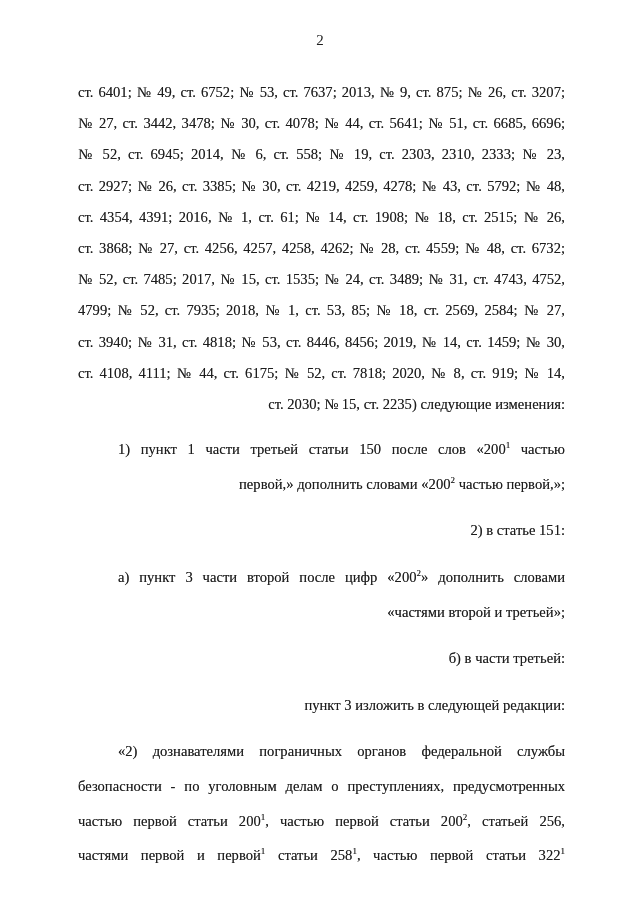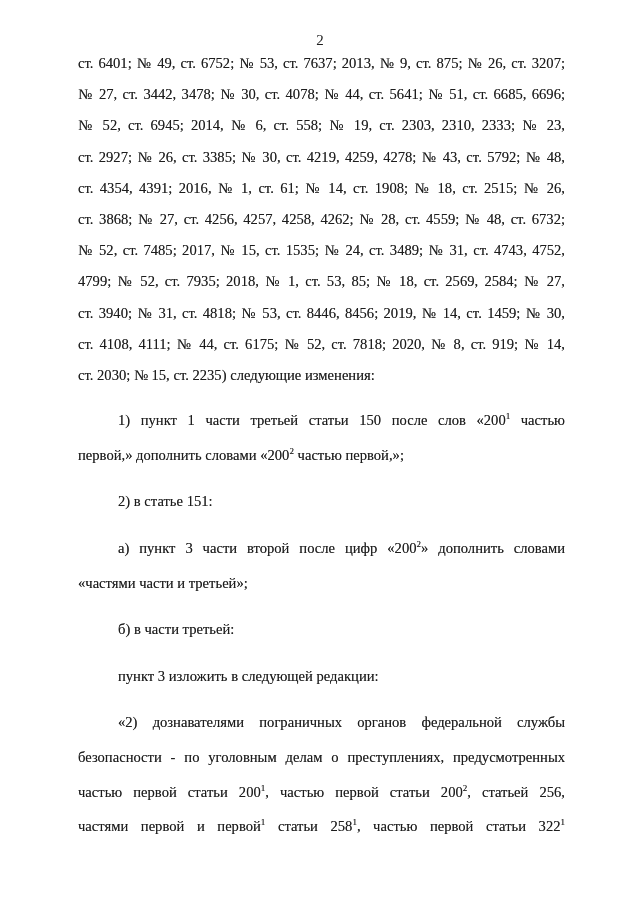--- a/index.html
+++ b/index.html
@@ -17,27 +17,27 @@
     top: 32px;
     left: 0;
     width: 100%;
     text-align: center;
     font-size: 15px;
     color: #1d1d1d;
   }
   .doc-body {
     position: absolute;
     left: 78px;
-    top: 48px;
+    top: 77px;
     width: 487px;
   }
   .line {
     font-size: 14.6px;
     line-height: 34.6px;
-    text-align: left;
+    text-align: right;
     text-shadow: 0 0 0.4px rgba(0,0,0,0.5);
   }
   .block-continuation .line { line-height: 31.2px; }
   .line.just {
     text-align: justify;
     text-align-last: justify;
   }
   .line.ind { text-indent: 40px; margin-top: 12px; }
   .line sup {
     font-size: 9px;
@@ -66,21 +66,21 @@
       </div>
       <div class="block block-para">
         <div class="line just ind">1) пункт 1 части третьей статьи 150 после слов «200<sup>1</sup> частью</div>
         <div class="line">первой,» дополнить словами «200<sup>2</sup> частью первой,»;</div>
       </div>
       <div class="block block-para">
         <div class="line ind">2) в статье 151:</div>
       </div>
       <div class="block block-para">
         <div class="line just ind">а) пункт 3 части второй после цифр «200<sup>2</sup>» дополнить словами</div>
-        <div class="line">«частями части и третьей»;</div>
+        <div class="line">«частями второй и третьей»;</div>
       </div>
       <div class="block block-para">
         <div class="line ind">б) в части третьей:</div>
       </div>
       <div class="block block-para">
         <div class="line ind">пункт 3 изложить в следующей редакции:</div>
       </div>
       <div class="block block-para">
         <div class="line just ind">«2) дознавателями пограничных органов федеральной службы</div>
         <div class="line just">безопасности - по уголовным делам о преступлениях, предусмотренных</div>

